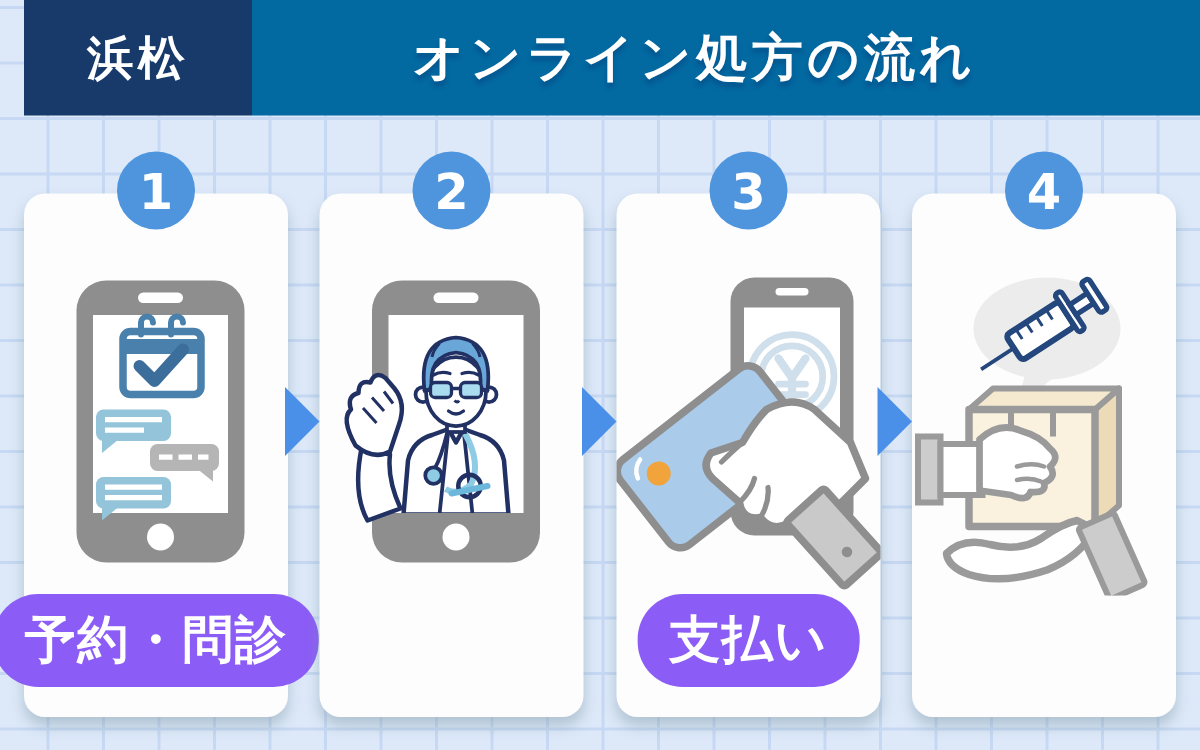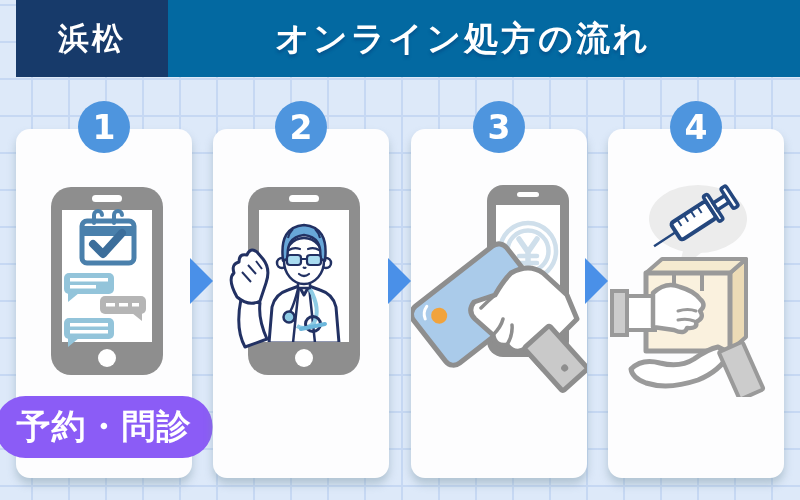--- a/index.html
+++ b/index.html
@@ -173,20 +173,21 @@
 
     <path d="M100 96 Q118 86 132 96 L156 118 L166 142 L150 158 L156 170 L132 192 L114 172
              Q104 178 96 168 Q84 170 82 158 L64 142 Q56 134 63 125 L84 118 Q92 104 100 96 Z" fill="#ffffff" stroke="#8e8e8e" stroke-width="5" stroke-linejoin="round"></path>
     <path d="M84 118 Q76 125 70 131 M82 158 q8 -8 10 -16 M96 168 q6 -10 5 -20" fill="none" stroke="#8e8e8e" stroke-width="3.5" stroke-linecap="round"></path>
 
     <g transform="translate(142,184) rotate(-42)">
       <rect x="-13" y="-29" width="34" height="58" rx="2" fill="#c9c9c9" stroke="#8e8e8e" stroke-width="5"></rect>
       <circle cx="4" cy="13" r="3.5" fill="#8e8e8e"></circle>
     </g>
   </svg>
+  <div class="pill">支払い</div>
 </div>
 
 <div class="card c4">
   <svg class="illus" viewBox="0 0 176 220">
 
     <ellipse cx="90" cy="42" rx="49" ry="34" fill="#ececec"></ellipse>
     <path d="M76 70 L70 94 L98 72 Z" fill="#ececec"></path>
     <g transform="translate(88,42) rotate(-33)">
       <line x1="-50" y1="0" x2="-24" y2="0" stroke="#24477e" stroke-width="2.5"></line>
       <rect x="-24" y="-10" width="42" height="20" rx="3" fill="#ffffff" stroke="#24477e" stroke-width="4"></rect>

